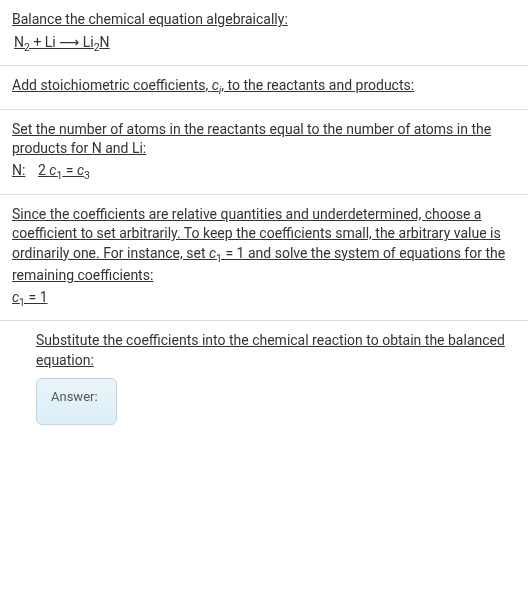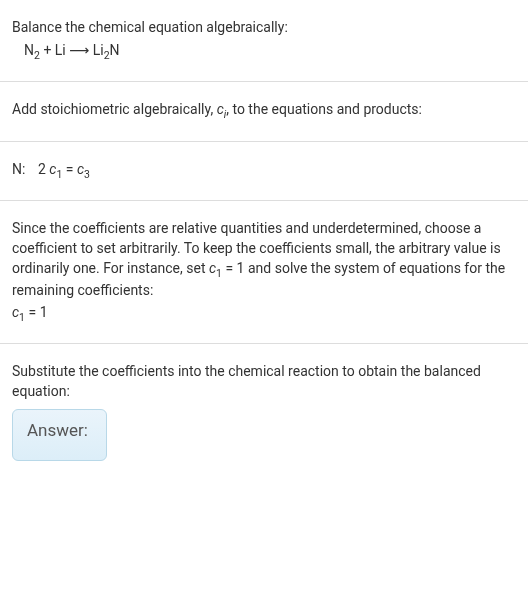--- a/index.html
+++ b/index.html
@@ -5,50 +5,52 @@
     body {
       margin: 0;
       padding: 0;
       font-family: -apple-system, BlinkMacSystemFont, "Segoe UI", Roboto, sans-serif;
       font-size: 14px;
       color: #333;
       background: #fff;
       width: 528px;
     }
     .section {
-      padding: 16px 12px;
+      padding: 8px 12px;
       border-bottom: 1px solid #ddd;
+      text-decoration: underline;
     }
     .section:last-of-type {
       border-bottom: none;
+      margin-left: 24px;
     }
     .line {
       margin: 2px 0;
       line-height: 1.4;
     }
     .equation {
-      margin: 4px 12px;
+      margin: 4px 2px;
     }
     sub {
       font-size: 0.75em;
       vertical-align: sub;
     }
     .italic {
       font-style: italic;
     }
     .answer-box {
       display: inline-block;
       background: linear-gradient(to bottom, #eaf4fb, #dceef8);
       border: 1px solid #b8d8e8;
       border-radius: 6px;
       padding: 10px 18px 12px 14px;
       margin: 6px 0 12px 0;
     }
     .answer-label {
-      font-size: 17px;
+      font-size: 13px;
       color: #555;
       margin-bottom: 8px;
     }
     .answer-content {
       padding-left: 20px;
     }
     .atom-row {
       display: flex;
       gap: 8px;
     }
@@ -64,25 +66,26 @@
 
 <div class="section">
   <div class="line">Balance the chemical equation algebraically:</div>
   <div class="equation formula">
     <span>N</span><sub>2</sub><span> + Li ⟶ Li</span><sub>2</sub><span>N</span>
   </div>
 </div>
 
 <div class="section">
   <div class="line">
-    <span>Add stoichiometric algebraically, </span><span class="italic">c</span><sub class="italic">i</sub><span>, to the equations and products:</span>
+    <span>Add stoichiometric coefficients, </span><span class="italic">c</span><sub class="italic">i</sub><span>, to the reactants and products:</span>
   </div>
 </div>
 
 <div class="section">
+  <div class="line">Set the number of atoms in the reactants equal to the number of atoms in the products for N and Li:</div>
   <div class="line atom-row">
     <span class="atom-label">N:</span>
     <span class="formula">
       <span>2 </span><span class="italic">c</span><sub>1</sub><span> = </span><span class="italic">c</span><sub>3</sub>
     </span>
   </div>
 </div>
 
 <div class="section">
   <div class="line">

